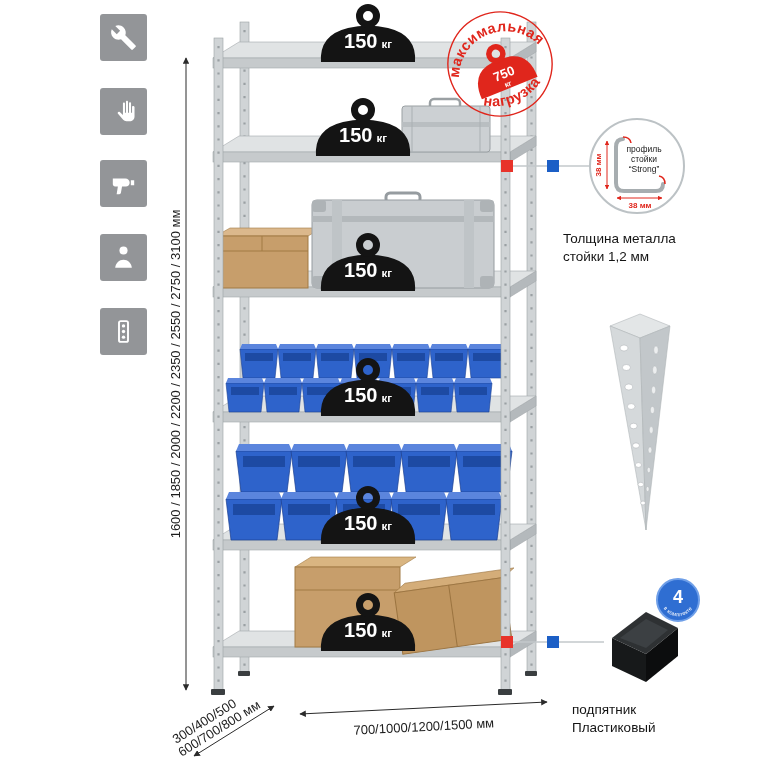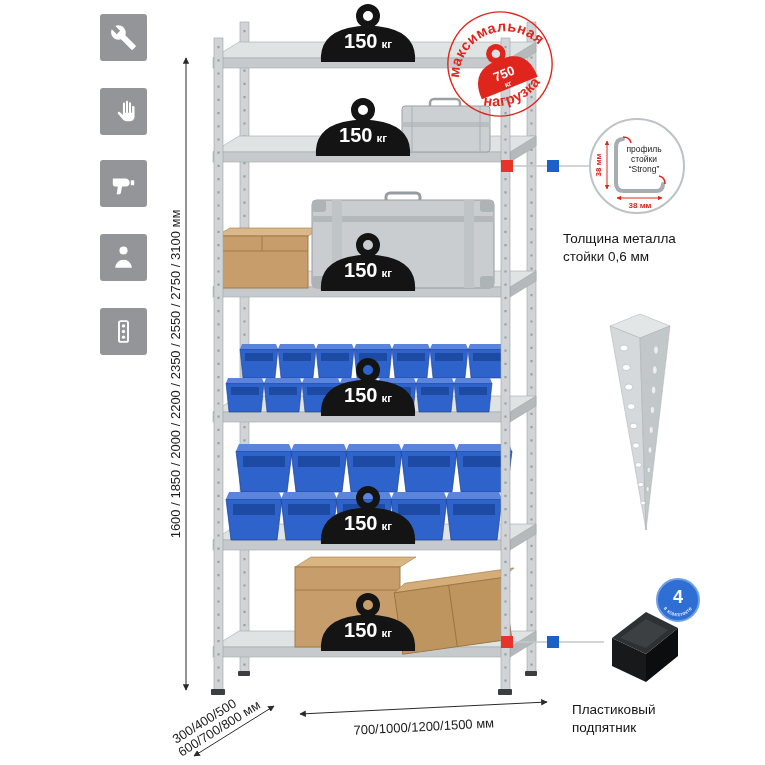--- a/index.html
+++ b/index.html
@@ -313,20 +313,20 @@
       <line x1="194" y1="756" x2="274" y2="706" stroke="#2b2b2b" stroke-width="1" marker-start="url(#mA)" marker-end="url(#mA)"></line>
       <g transform="translate(176 744) rotate(-32)">
         <text x="0" y="0" class="dimTxt">300/400/500</text>
         <text x="-2" y="14" class="dimTxt">600/700/800 мм</text>
       </g>
     </g>
   </svg>
 
   <div class="caption" style="left:563px;top:230px;width:148px;">
     <span>Толщина металла</span>
-    <span>стойки 0,6 мм</span>
+    <span>стойки 1,2 мм</span>
   </div>
   <div class="caption" style="left:572px;top:701px;width:145px;">
+    <span>подпятник</span>
     <span>Пластиковый</span>
-    <span>подпятник</span>
   </div>
 
 </div>
 
 </body></html>

